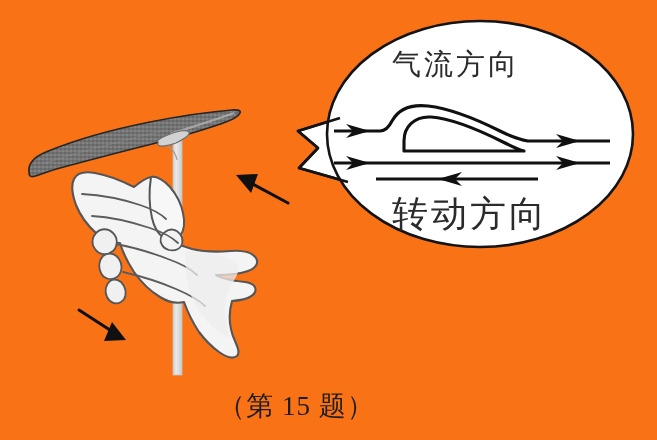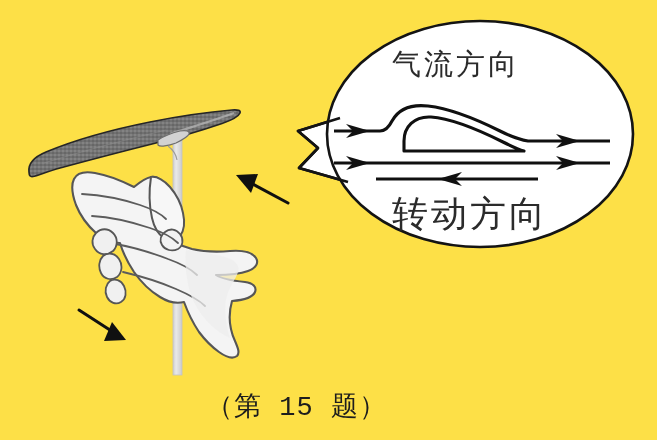--- a/index.html
+++ b/index.html
@@ -7,21 +7,21 @@
     padding: 0;
     background: #ffffff;
   }
   body {
     font-family: "Liberation Serif", "DejaVu Serif", serif;
   }
   #figure-root {
     position: relative;
     width: 657px;
     height: 440px;
-    background: #fde047;
+    background: #f97316;
     overflow: hidden;
   }
   #figure-svg {
     position: absolute;
     left: 0;
     top: 0;
     width: 657px;
     height: 440px;
   }
   .cjk-label {
@@ -44,21 +44,21 @@
     letter-spacing: 3px;
   }
   #figure-caption {
     position: absolute;
     left: 0;
     top: 388px;
     width: 593px;
     text-align: center;
     font-size: 27px;
     color: #1d1d1d;
-    font-family: Liberation Mono, monospace;
+    font-family: Liberation Serif, serif;
     letter-spacing: 1px;
   }
 </style>
 </head>
 <body>
 
 <div id="figure-root">
 
   <svg id="figure-svg" viewBox="0 0 657 440">
 

